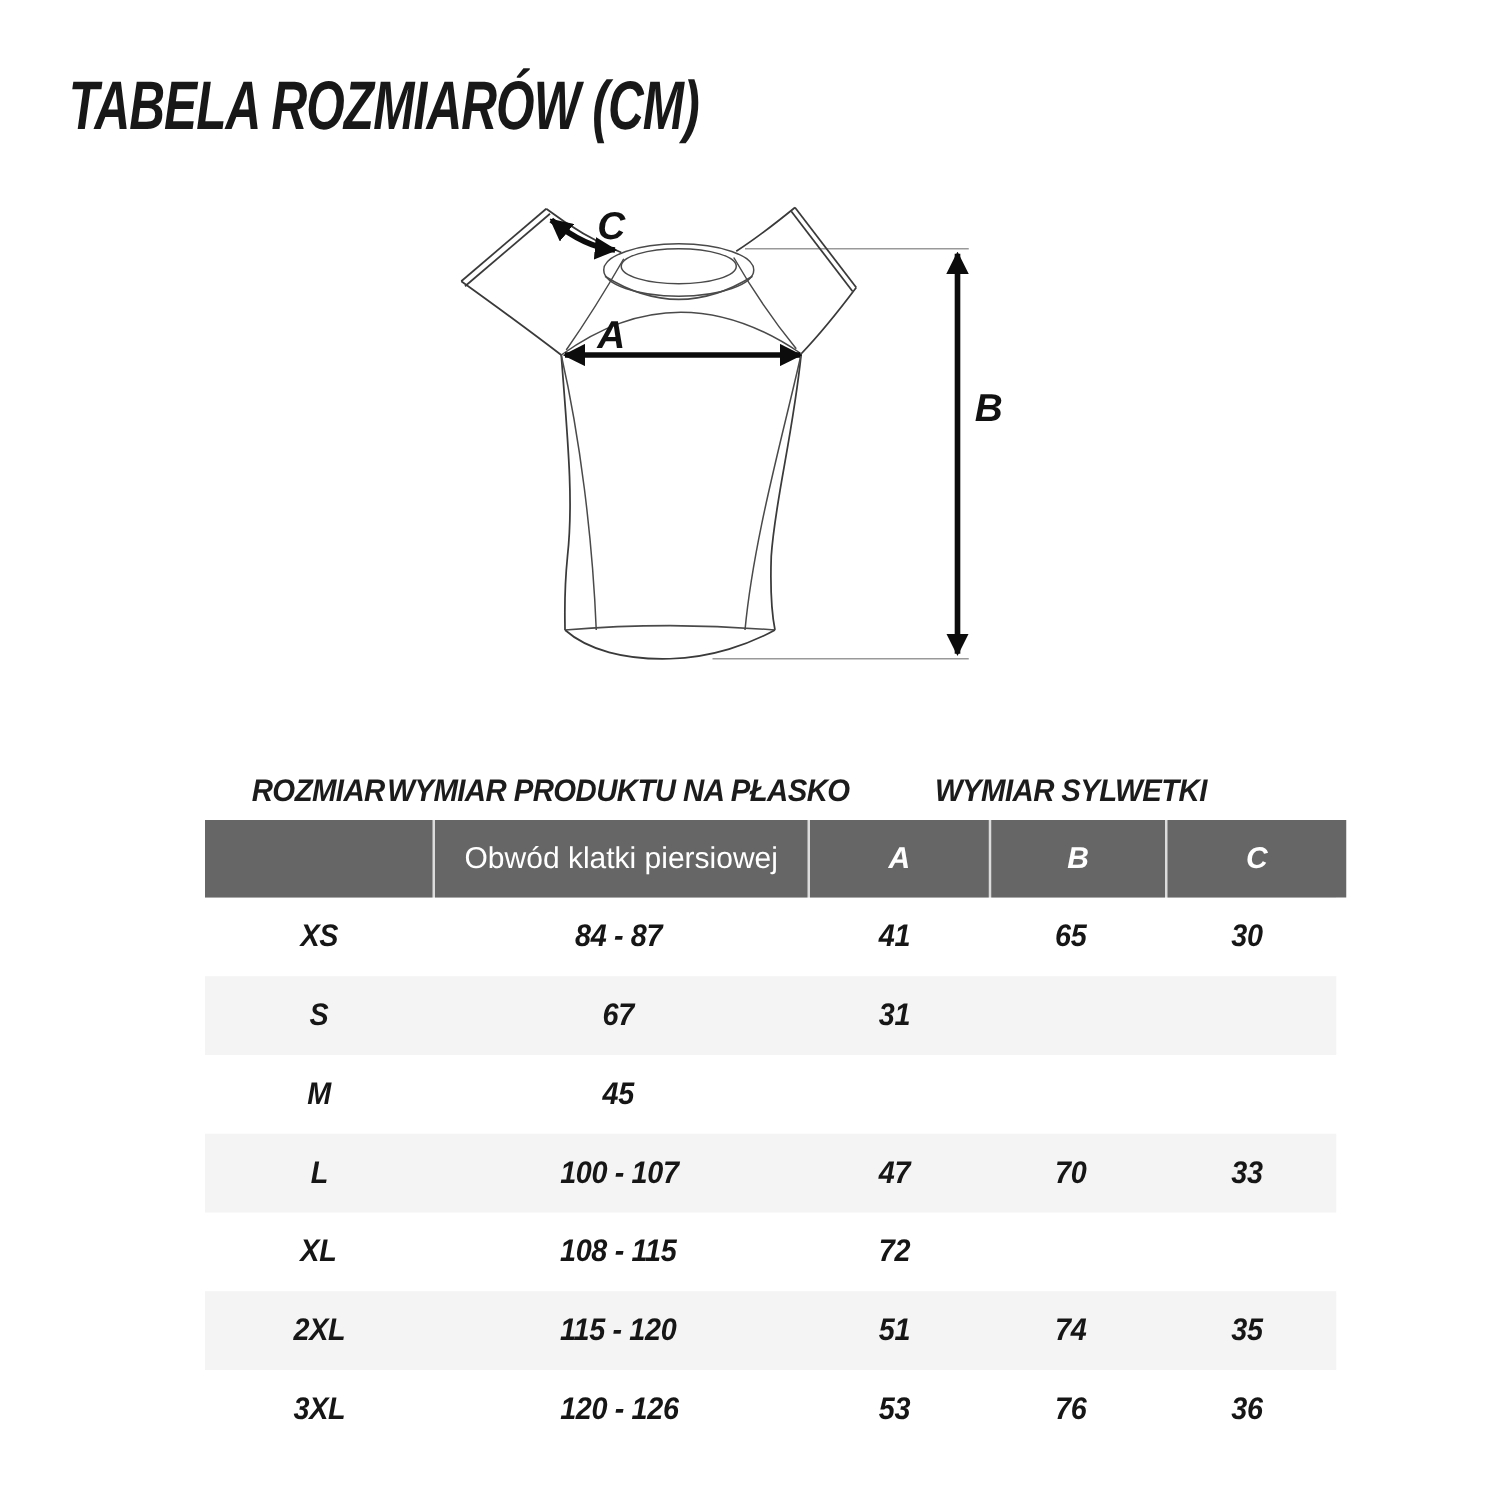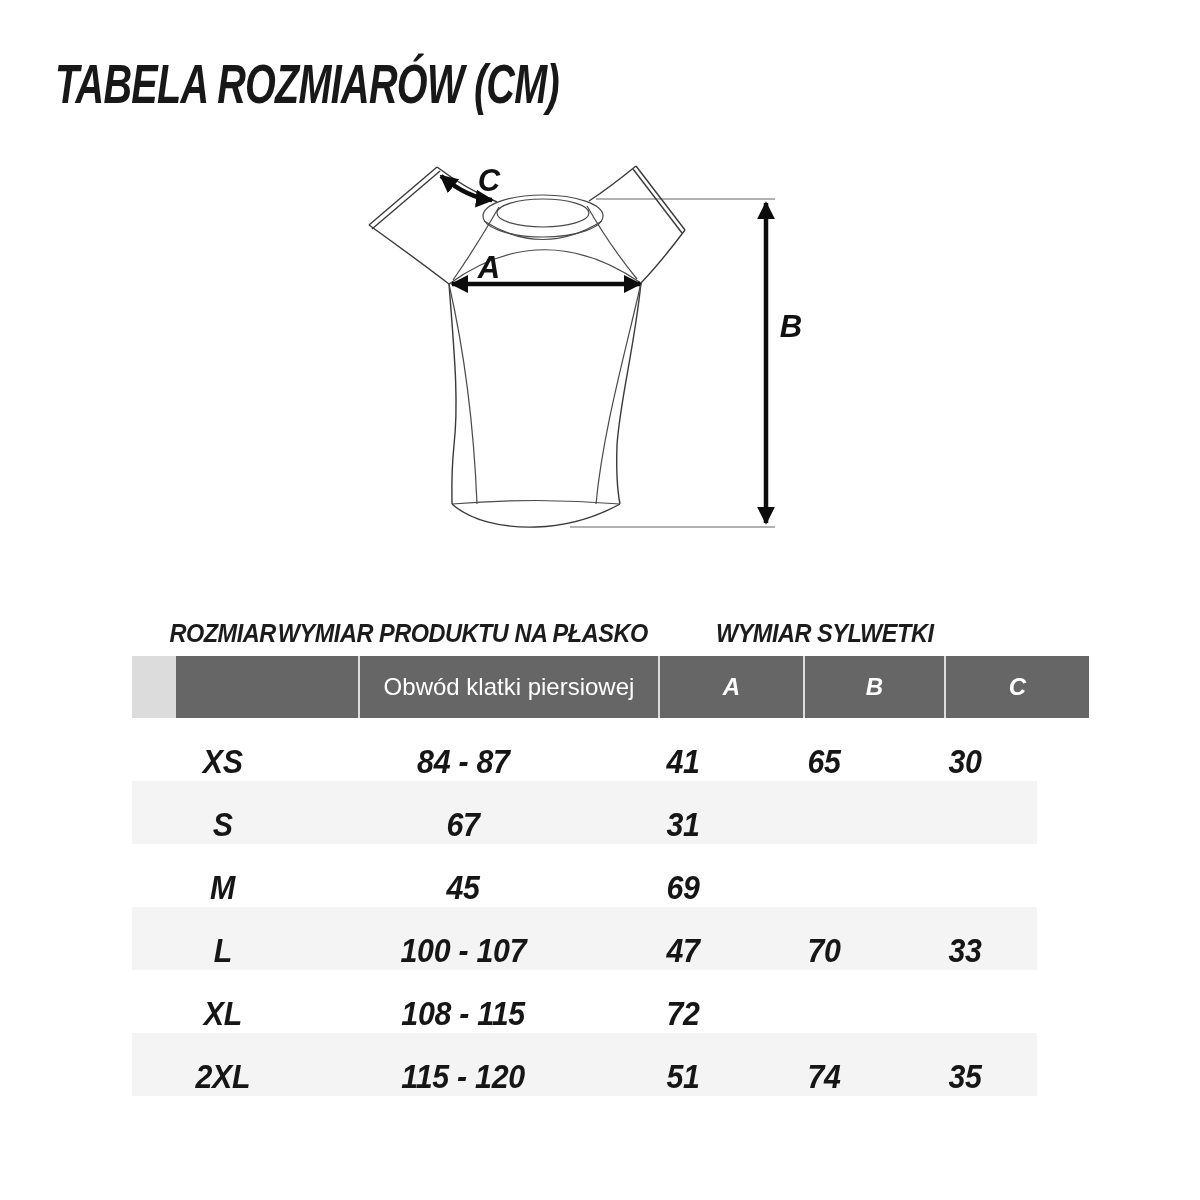--- a/index.html
+++ b/index.html
@@ -26,35 +26,35 @@
   .diagram{position:absolute;left:330px;top:140px;width:520px;height:440px;}
   .diagram svg{width:100%;height:100%;}
   .seam{fill:none;stroke:#4a4a4a;stroke-width:1.2;}
   .outline{fill:none;stroke:#3a3a3a;stroke-width:1.4;}
   .refline{fill:none;stroke:#999999;stroke-width:1.3;}
   .arrow{fill:none;stroke:#0c0c0c;stroke-width:4.5;}
   .measure-label{font-family:"Liberation Sans",sans-serif;font-style:italic;
     font-weight:bold;font-size:31px;fill:#111111;}
 
   
-  .size-table{position:absolute;left:132px;top:610px;width:905px;}
+  .size-table{position:absolute;left:164px;top:610px;width:905px;}
   .row{display:grid;grid-template-columns:182px 298px 143px 139px 143px;}
   .group-row{display:grid;grid-template-columns:182px 298px 425px;height:46px;}
   .group-row .cell{display:flex;align-items:center;justify-content:center;
     font-size:25px;font-weight:bold;font-style:italic;letter-spacing:-0.5px;
     white-space:nowrap;color:#1c1c1c;}
-  .head-row{height:62px;background:var(--divider);column-gap:2px;padding-left:44px;}
+  .head-row{height:62px;background:var(--divider);column-gap:2px;}
   .head-row .cell{background:var(--header-bg);display:flex;align-items:center;
     justify-content:center;color:#ffffff;white-space:nowrap;}
   .head-row .chest-head{font-size:24px;font-weight:500;font-style:normal;}
   .head-row .abc-head{font-size:24px;font-weight:bold;font-style:italic;}
   .data-row{height:63px;}
   .data-row.stripe{background:var(--stripe);}
-  .data-row .cell{display:flex;align-items:flex-end;justify-content:center;
-    font-size:33px;font-style:italic;font-weight:bold;letter-spacing:-0.3px;
+  .data-row .cell{display:flex;align-items:center;justify-content:center;
+    font-size:25px;font-style:italic;font-weight:bold;letter-spacing:-0.3px;
     color:#161616;white-space:nowrap;}
   .data-row .cell span{display:inline-block;transform:scaleX(0.92);}
   .group-row .cell span{display:inline-block;transform:scaleX(0.94);}
 </style>
 </head>
 <body>
 
 <div class="page">
 
   <h1 class="title">TABELA ROZMIARÓW (CM)</h1>
@@ -171,23 +171,20 @@
         </div>
     </div>
 
     <div class="row data-row">
       <div class="cell">
           <span>M</span>
         </div>
       <div class="cell">
           <span>45</span>
         </div>
-      <div class="cell">
-          <span>69</span>
-        </div>
     </div>
 
     <div class="row data-row stripe">
       <div class="cell">
           <span>L</span>
         </div>
       <div class="cell">
           <span>100 - 107</span>
         </div>
       <div class="cell">
@@ -224,15 +221,32 @@
           <span>51</span>
         </div>
       <div class="cell">
           <span>74</span>
         </div>
       <div class="cell">
           <span>35</span>
         </div>
     </div>
 
+    <div class="row data-row">
+      <div class="cell">
+          <span>3XL</span>
+        </div>
+      <div class="cell">
+          <span>120 - 126</span>
+        </div>
+      <div class="cell">
+          <span>53</span>
+        </div>
+      <div class="cell">
+          <span>76</span>
+        </div>
+      <div class="cell">
+          <span>36</span>
+        </div>
+    </div>
 
   </div>
 </div>
 
 </body></html>

